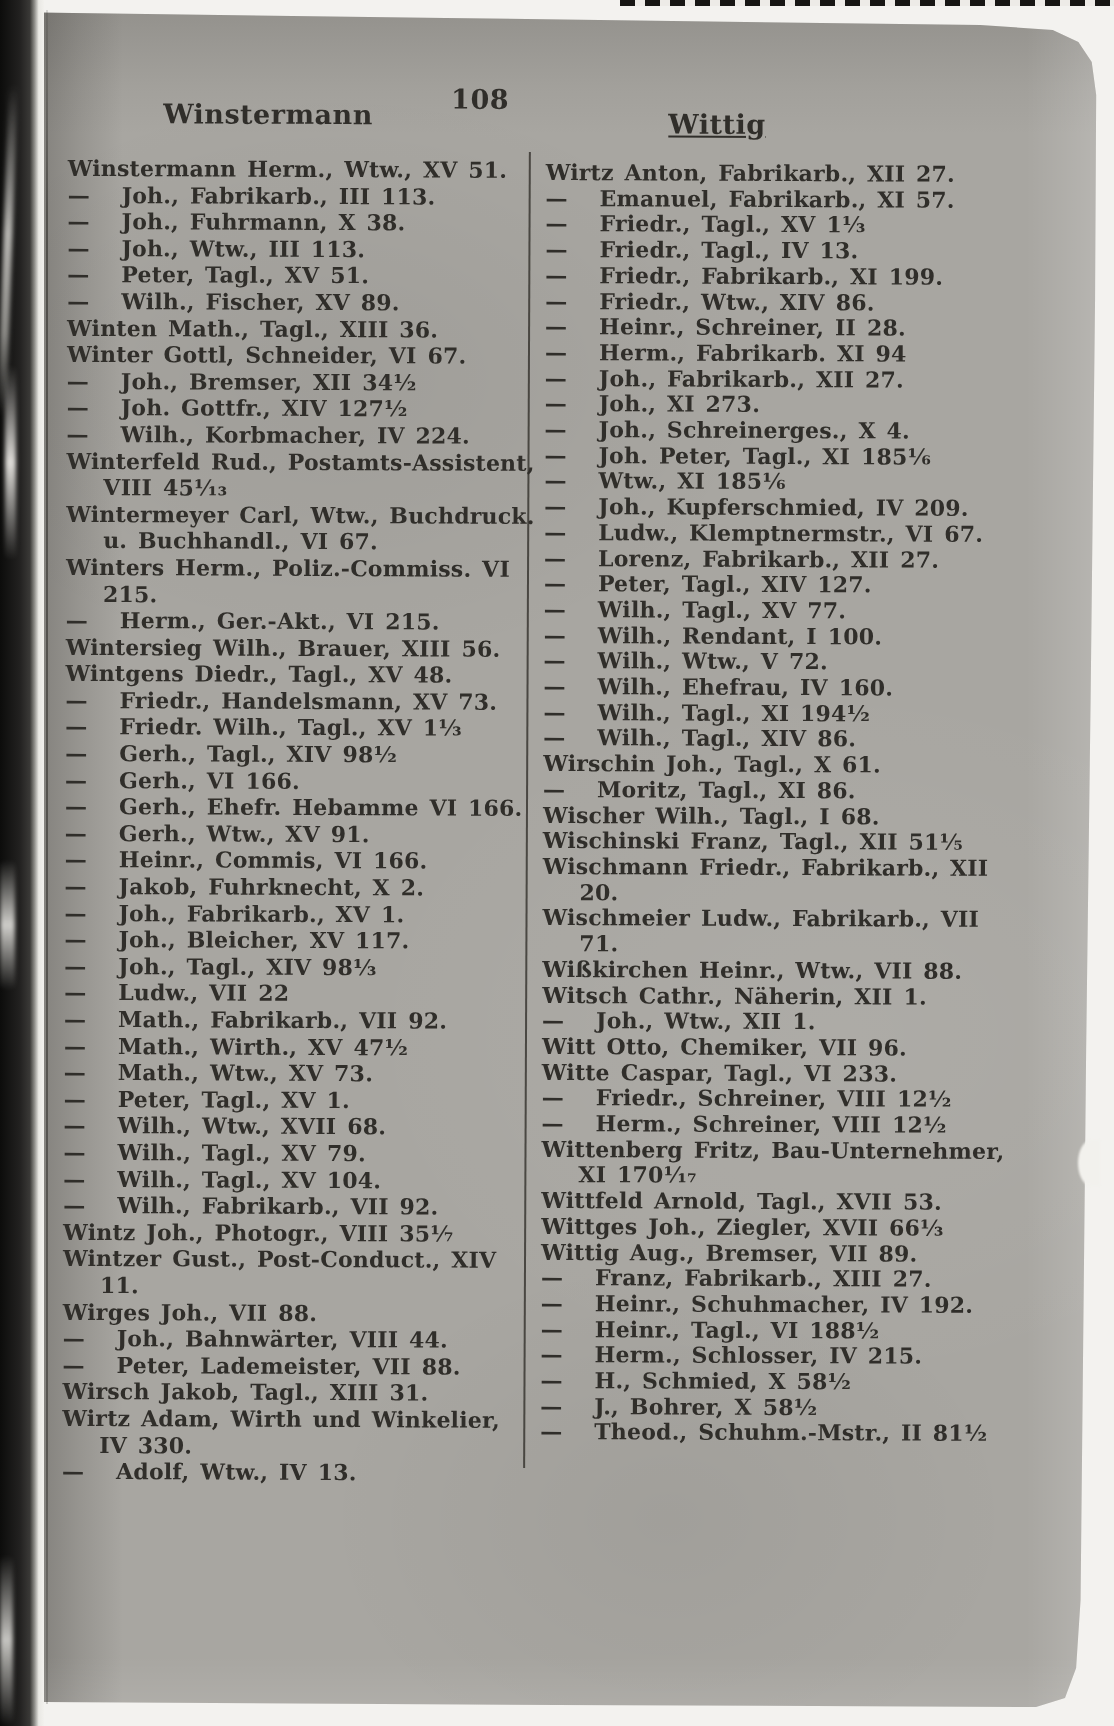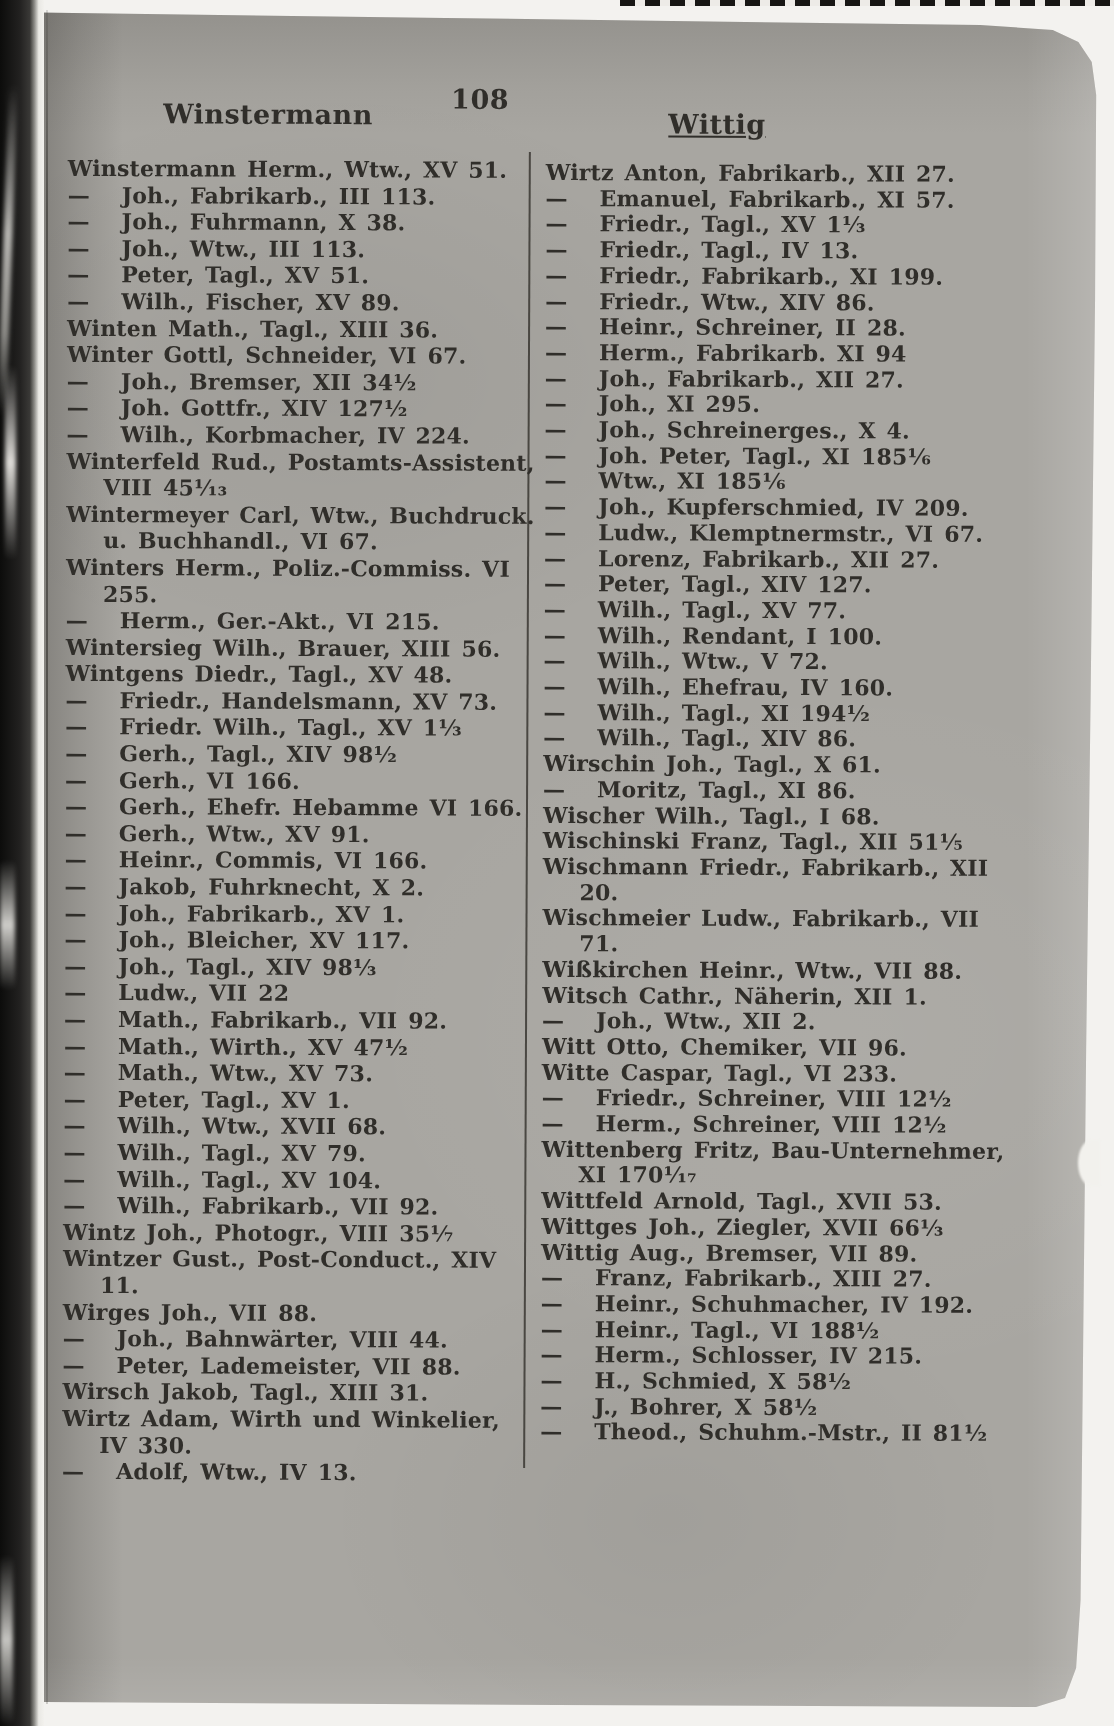--- a/index.html
+++ b/index.html
@@ -131,21 +131,21 @@
         <div class="entry">
           <div class="line"><span>Winterfeld Rud., Postamts-Assistent,</span></div>
           <div class="line cont"><span>VIII 45¹⁄₁₃</span></div>
         </div>
         <div class="entry">
           <div class="line"><span>Wintermeyer Carl, Wtw., Buchdruck.</span></div>
           <div class="line cont"><span>u. Buchhandl., VI 67.</span></div>
         </div>
         <div class="entry">
           <div class="line"><span>Winters Herm., Poliz.-Commiss. VI</span></div>
-          <div class="line cont"><span>255.</span></div>
+          <div class="line cont"><span>215.</span></div>
         </div>
         <div class="entry">
           <div class="line"><span class="dash">—</span><span>Herm., Ger.-Akt., VI 215.</span></div>
         </div>
         <div class="entry">
           <div class="line"><span>Wintersieg Wilh., Brauer, XIII 56.</span></div>
         </div>
         <div class="entry">
           <div class="line"><span>Wintgens Diedr., Tagl., XV 48.</span></div>
         </div>
@@ -258,21 +258,21 @@
         <div class="entry">
           <div class="line"><span class="dash">—</span><span>Heinr., Schreiner, II 28.</span></div>
         </div>
         <div class="entry">
           <div class="line"><span class="dash">—</span><span>Herm., Fabrikarb. XI 94</span></div>
         </div>
         <div class="entry">
           <div class="line"><span class="dash">—</span><span>Joh., Fabrikarb., XII 27.</span></div>
         </div>
         <div class="entry">
-          <div class="line"><span class="dash">—</span><span>Joh., XI 295.</span></div>
+          <div class="line"><span class="dash">—</span><span>Joh., XI 273.</span></div>
         </div>
         <div class="entry">
           <div class="line"><span class="dash">—</span><span>Joh., Schreinerges., X 4.</span></div>
         </div>
         <div class="entry">
           <div class="line"><span class="dash">—</span><span>Joh. Peter, Tagl., XI 185¹⁄₆</span></div>
         </div>
         <div class="entry">
           <div class="line"><span class="dash">—</span><span>Wtw., XI 185¹⁄₆</span></div>
         </div>
@@ -326,21 +326,21 @@
           <div class="line"><span>Wischmeier Ludw., Fabrikarb., VII</span></div>
           <div class="line cont"><span>71.</span></div>
         </div>
         <div class="entry">
           <div class="line"><span>Wißkirchen Heinr., Wtw., VII 88.</span></div>
         </div>
         <div class="entry">
           <div class="line"><span>Witsch Cathr., Näherin, XII 1.</span></div>
         </div>
         <div class="entry">
-          <div class="line"><span class="dash">—</span><span>Joh., Wtw., XII 2.</span></div>
+          <div class="line"><span class="dash">—</span><span>Joh., Wtw., XII 1.</span></div>
         </div>
         <div class="entry">
           <div class="line"><span>Witt Otto, Chemiker, VII 96.</span></div>
         </div>
         <div class="entry">
           <div class="line"><span>Witte Caspar, Tagl., VI 233.</span></div>
         </div>
         <div class="entry">
           <div class="line"><span class="dash">—</span><span>Friedr., Schreiner, VIII 12¹⁄₂</span></div>
         </div>

